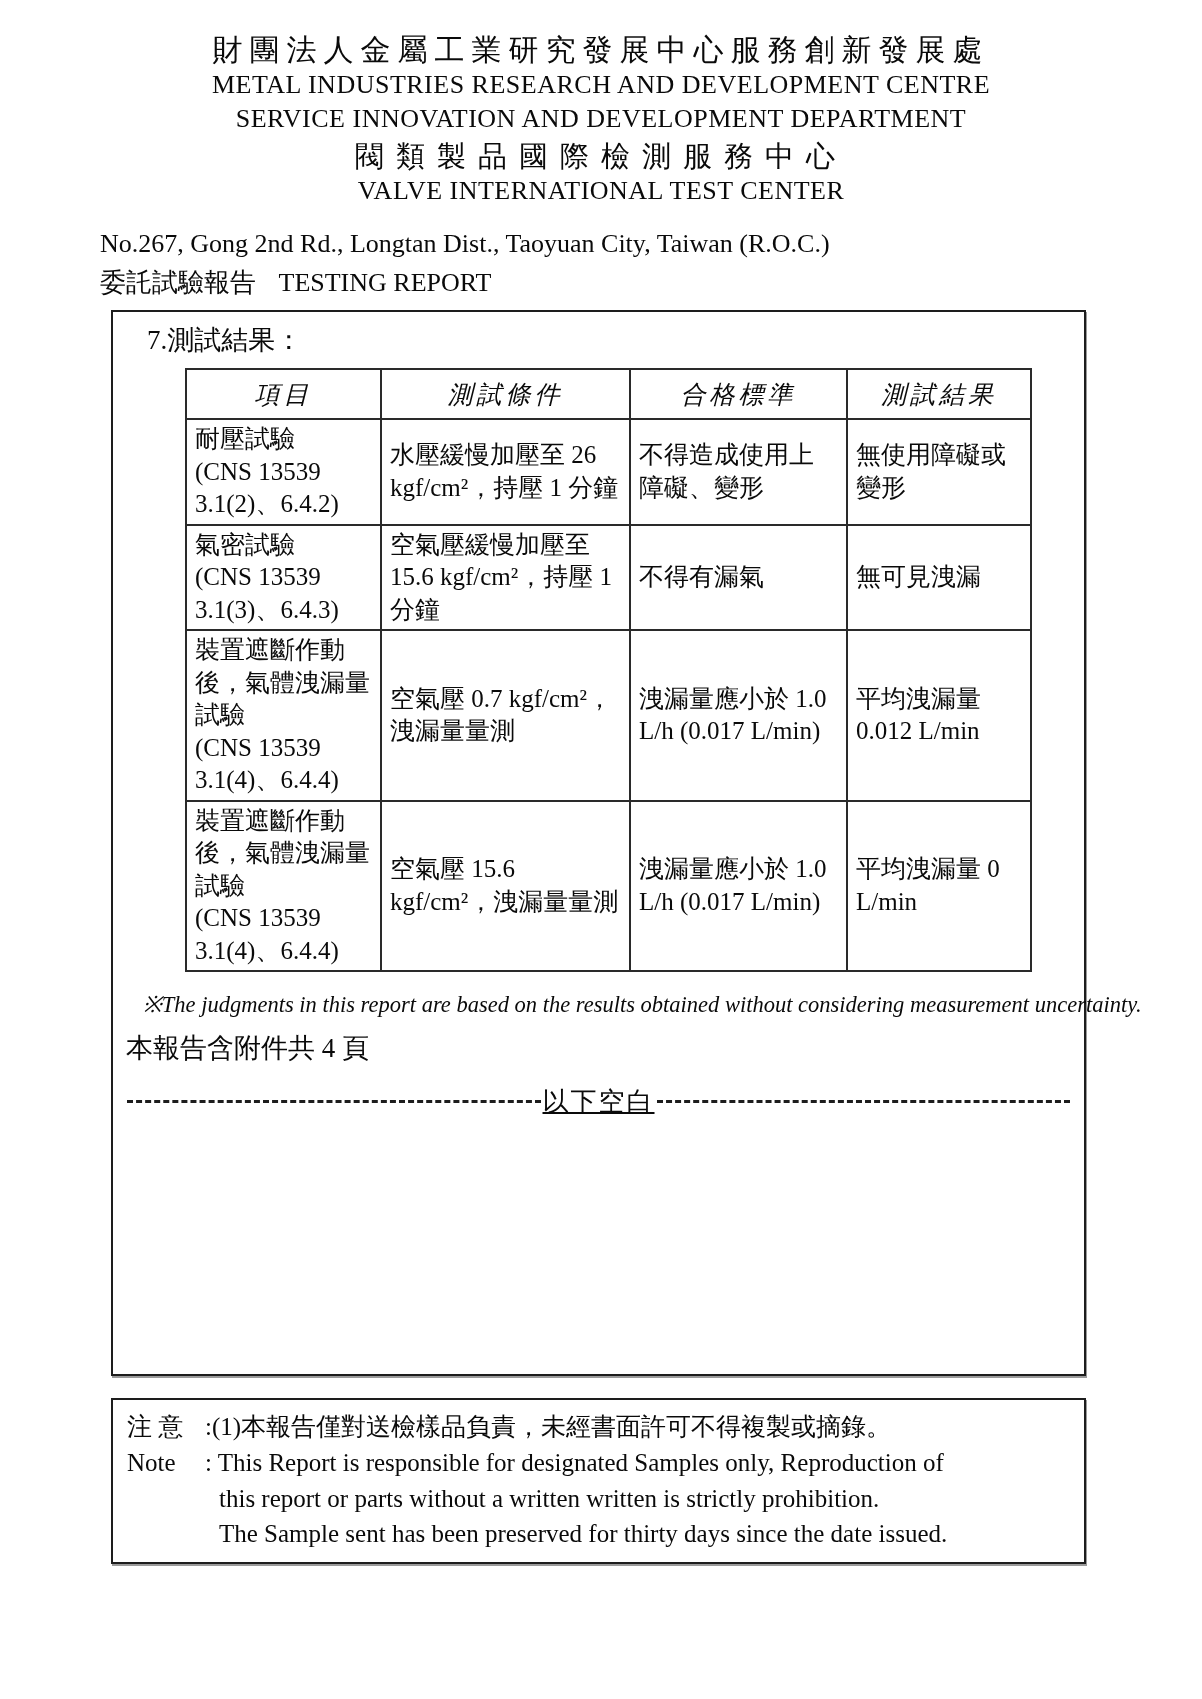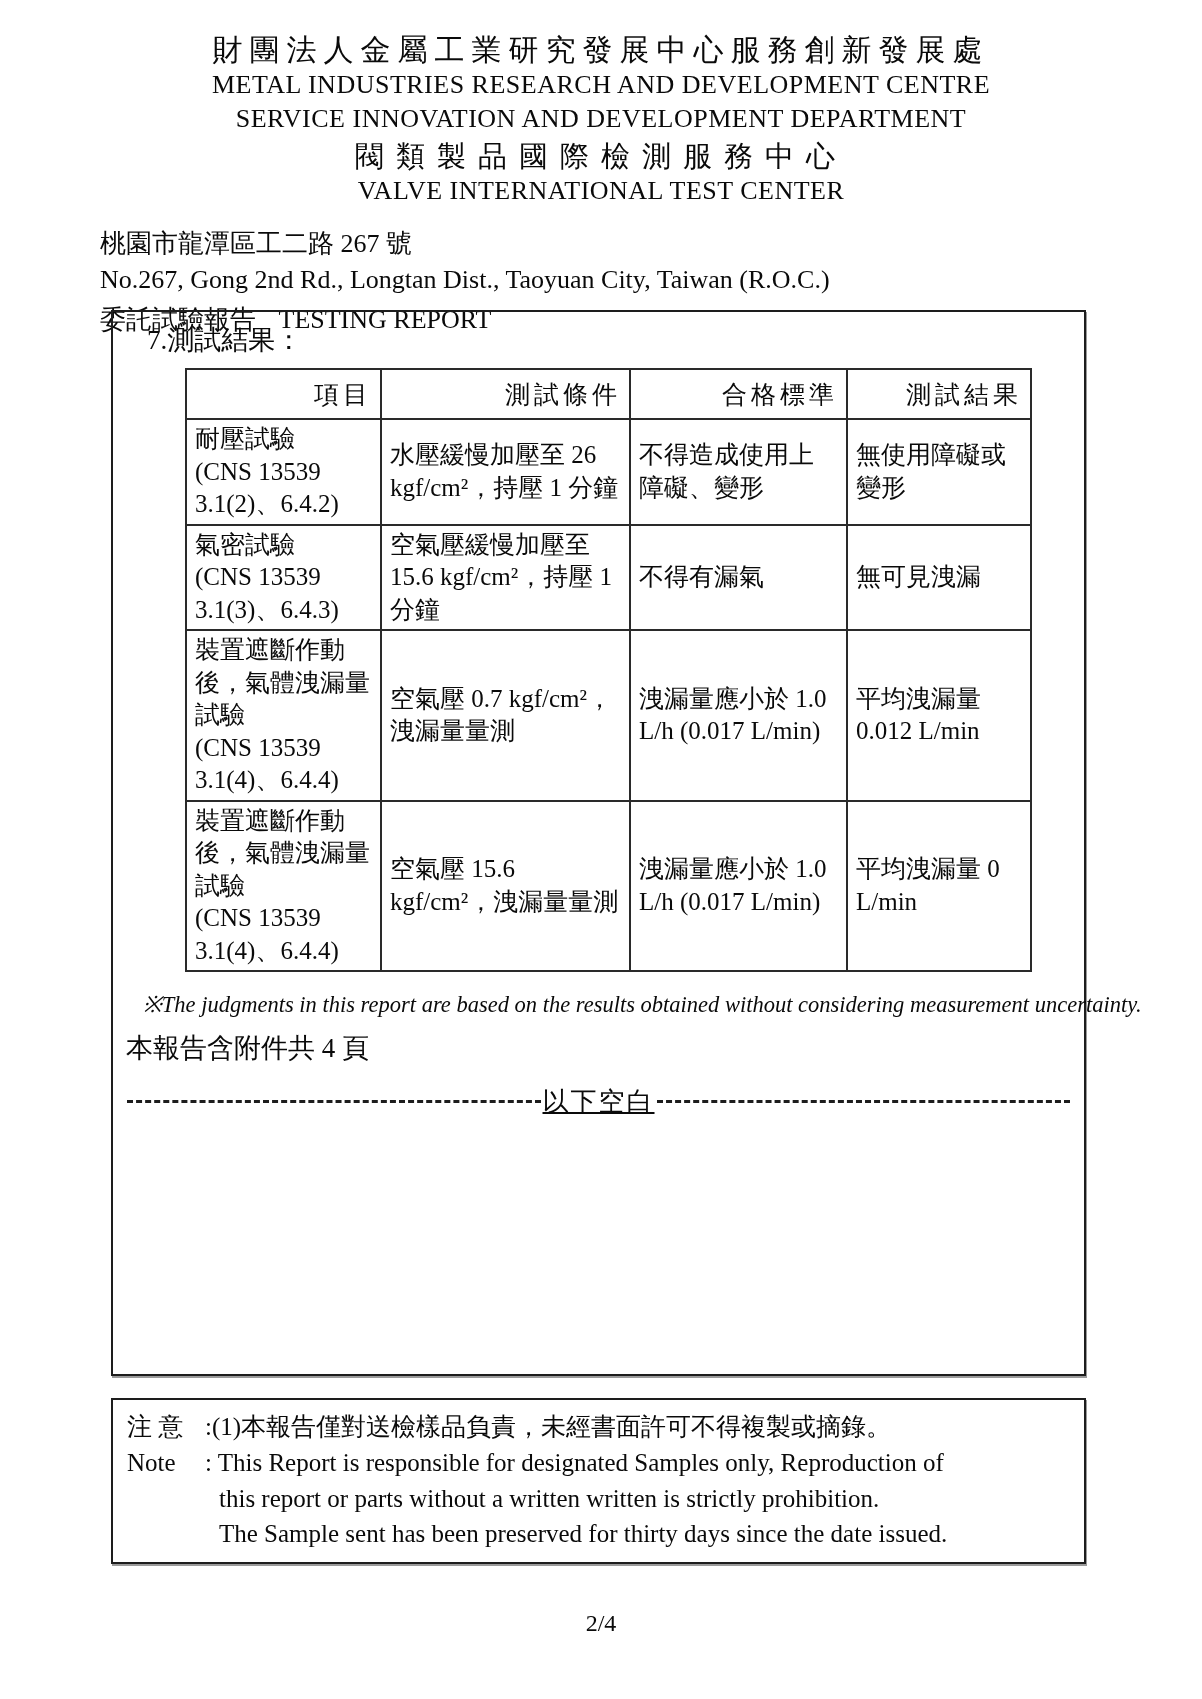--- a/index.html
+++ b/index.html
@@ -32,21 +32,21 @@
     margin:10px 0 0 72px; width:845px; border-collapse:collapse;
     table-layout:fixed; font-size:25px;
   }
   table.results col.c1 { width:195px; }
   table.results col.c2 { width:249px; }
   table.results col.c3 { width:217px; }
   table.results col.c4 { width:184px; }
   table.results th, table.results td {
     border:2px solid #2a2a2a; padding:3px 8px; font-weight:normal;
   }
-  table.results th { height:50px; text-align:right; letter-spacing:4px; }
+  table.results th { height:50px; text-align:center; letter-spacing:4px;font-style:italic; }
   table.results td {
     vertical-align:middle; white-space:pre-line; line-height:1.3;
     text-align:left;
   }
   tr.r1 td, tr.r2 td { height:98px; }
   tr.r3 td, tr.r4 td { height:166px;margin-left:28px; }
 
   .disclaimer {
     margin:16px 0 11px 30px; font-size:22.5px; font-style:italic; white-space:nowrap;
   }
@@ -76,21 +76,20 @@
 
   <div class="header">
     <div class="h-zh1">財團法人金屬工業研究發展中心服務創新發展處</div>
     <div class="h-en">METAL INDUSTRIES RESEARCH AND DEVELOPMENT CENTRE</div>
     <div class="h-en">SERVICE INNOVATION AND DEVELOPMENT DEPARTMENT</div>
     <div class="h-zh2">閥類製品國際檢測服務中心</div>
     <div class="h-en">VALVE INTERNATIONAL TEST CENTER</div>
   </div>
 
   <div class="addr">
-    <div class="line">桃園市龍潭區工二路 267 號</div>
     <div class="line">No.267, Gong 2nd Rd., Longtan Dist., Taoyuan City, Taiwan (R.O.C.)</div>
   </div>
 
   <div class="report-title">
     <span>委託試驗報告</span>
     <span class="en">TESTING REPORT</span>
   </div>
 
   <div class="main-box">
 
@@ -188,15 +187,14 @@
     </div>
     <div class="note-line cont">
       <span class="note-label"></span>
     </div>
     <div class="note-line cont">
       <span class="note-label"></span>
       <span class="note-text">The Sample sent has been preserved for thirty days since the date issued.</span>
     </div>
   </div>
 
-  <div class="footer">2/4</div>
 
 </div>
 
 </body></html>

